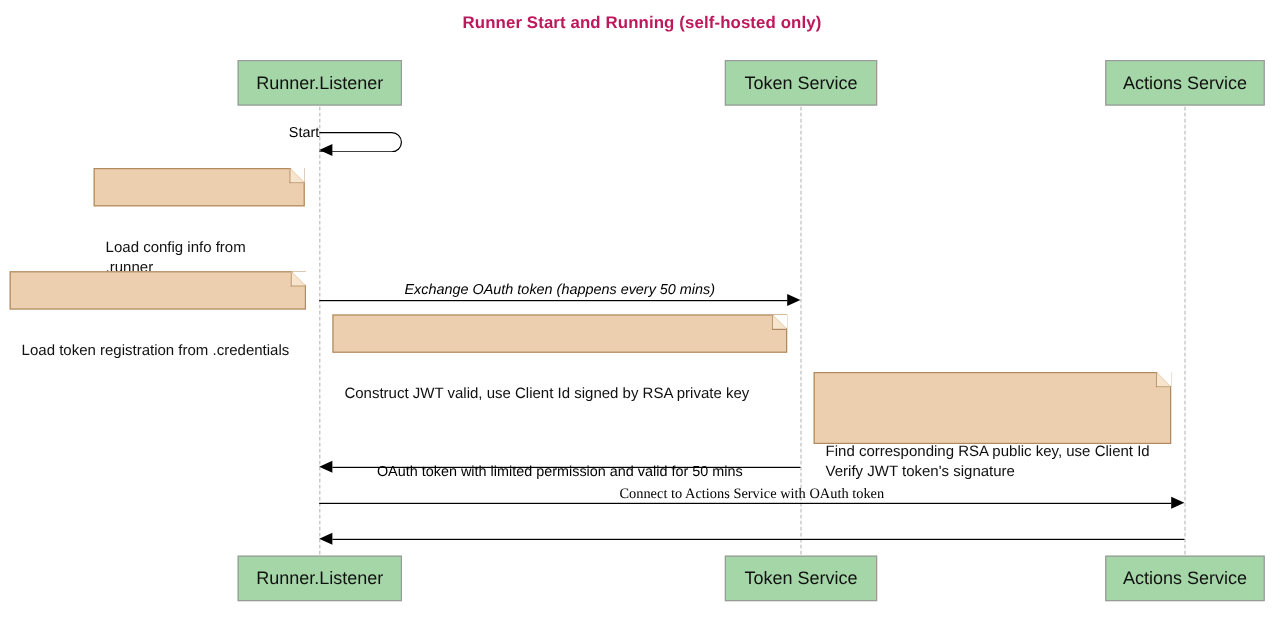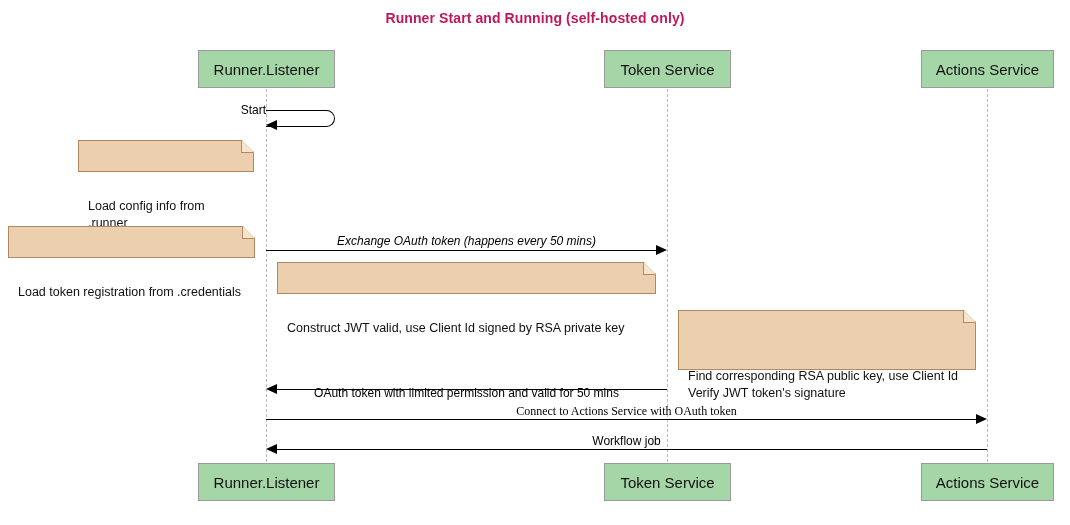--- a/index.html
+++ b/index.html
@@ -167,21 +167,20 @@
   </div>
 
   <div class="msg-label" style="left:266px;top:386px;width:401px;">OAuth token with limited permission and valid for 50 mins</div>
   <div class="msg-line" style="left:277px;top:389px;width:390px;"></div>
   <div class="arrow-head arrow-left" style="left:266px;top:384px;"></div>
 
   <div class="msg-label" style="left:266px;top:404px;width:721px;font-family:Liberation Serif, serif;">Connect to Actions Service with OAuth token</div>
   <div class="msg-line" style="left:266px;top:419px;width:710px;"></div>
   <div class="arrow-head arrow-right" style="left:976px;top:414px;"></div>
 
-  <div class="msg-label" style="left:266px;top:434px;width:721px;">Workflow job</div>
   <div class="msg-line" style="left:277px;top:449px;width:710px;"></div>
   <div class="arrow-head arrow-left" style="left:266px;top:444px;"></div>
 
   <div class="participant" style="left:198px;top:463px;width:137px;height:38px;">
     <span>Runner.Listener</span>
   </div>
   <div class="participant" style="left:604px;top:463px;width:127px;height:38px;">
     <span>Token Service</span>
   </div>
   <div class="participant" style="left:921px;top:463px;width:133px;height:38px;">

